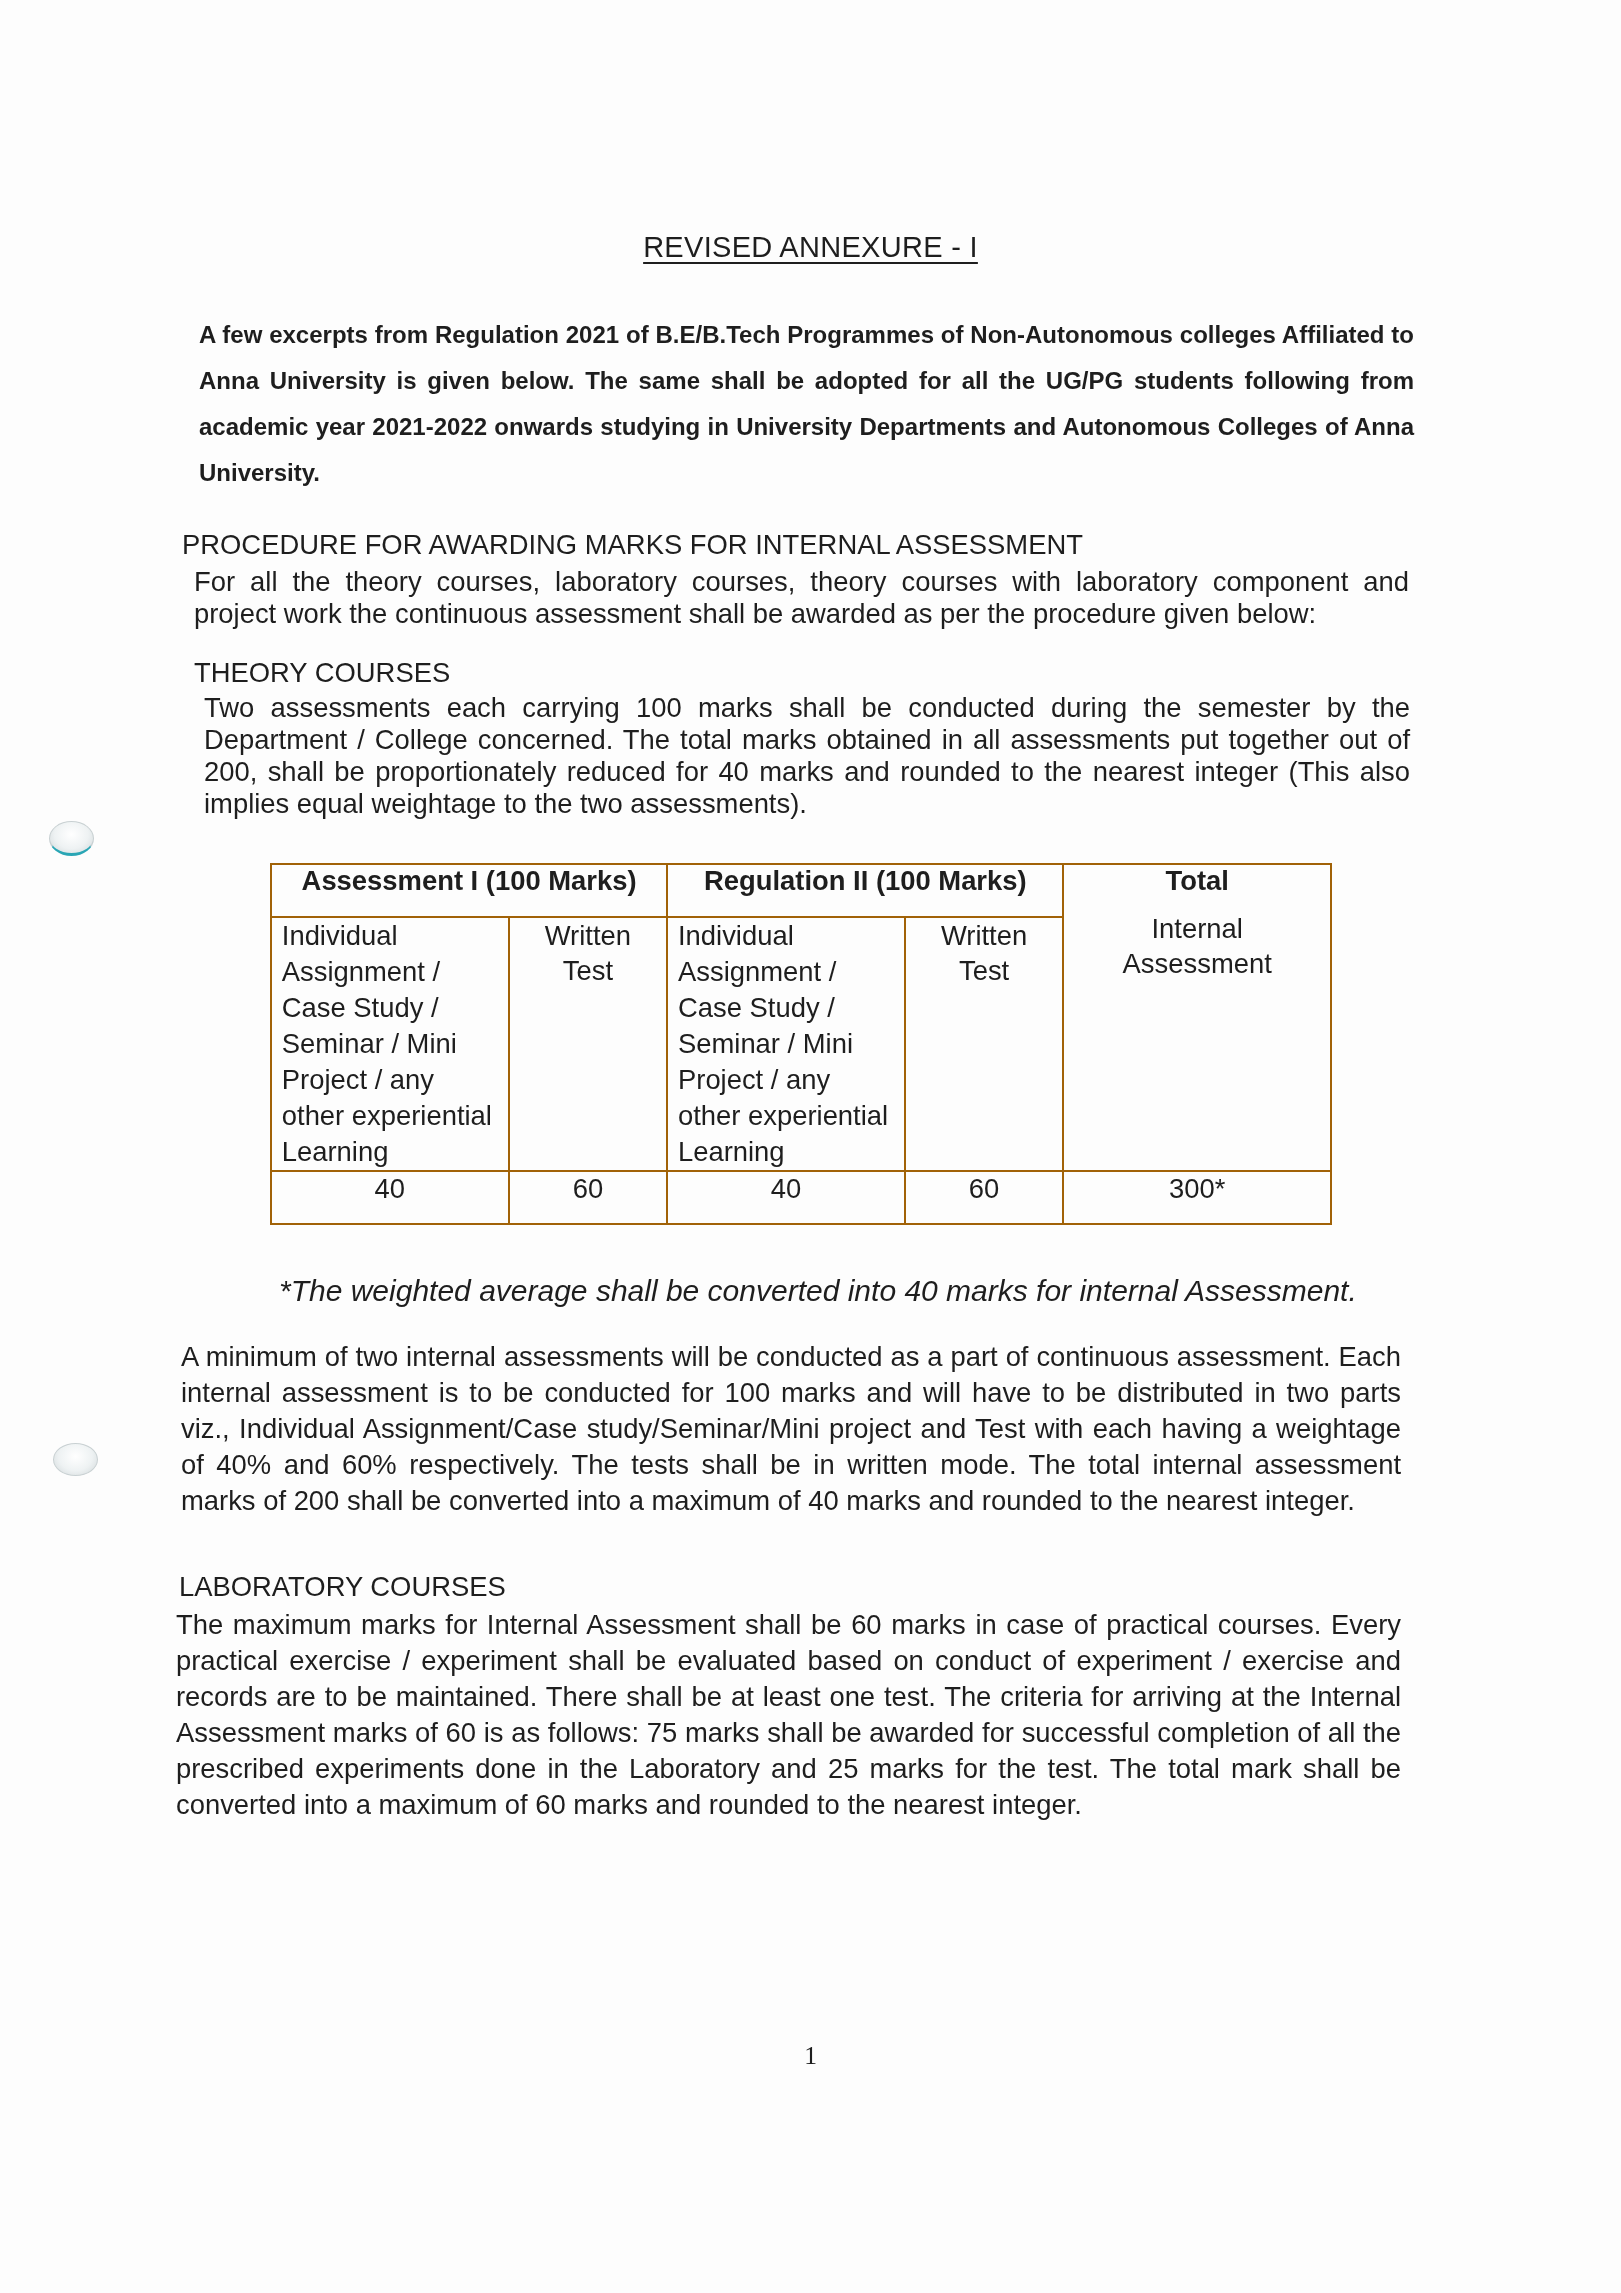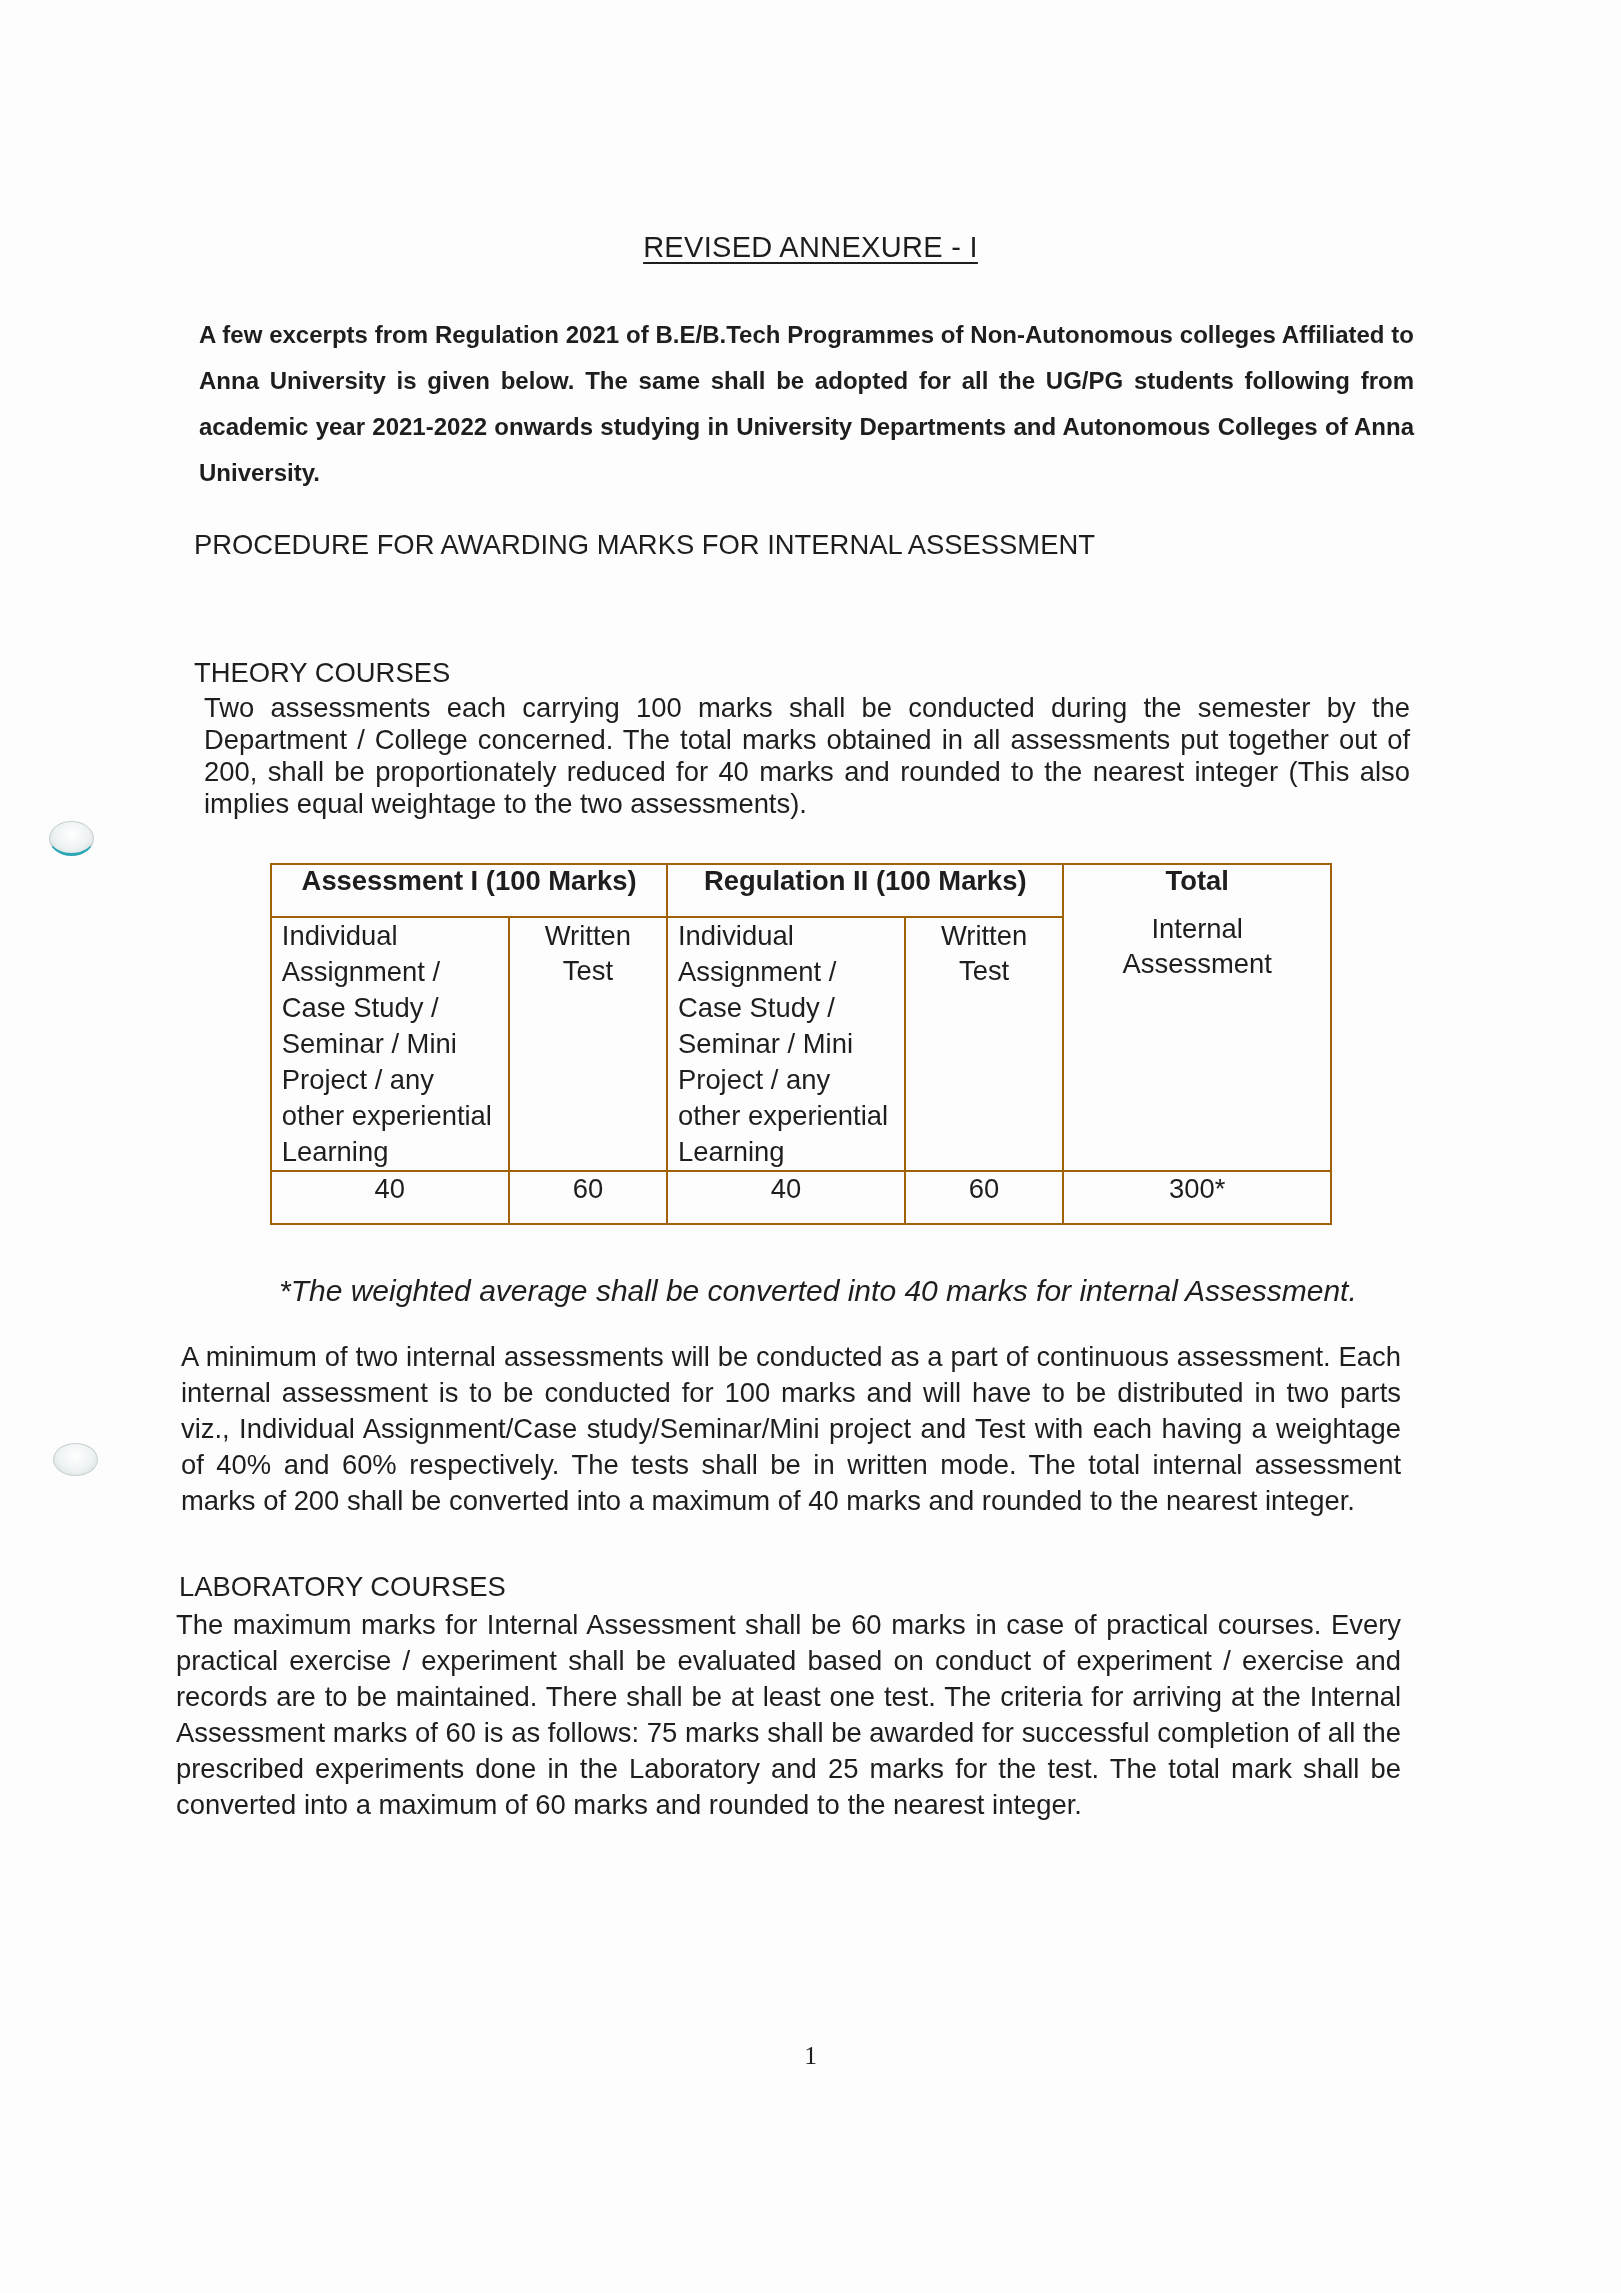--- a/index.html
+++ b/index.html
@@ -54,21 +54,22 @@
 
 <div class="page">
 
   <div class="hole teal" style="left:49px; top:821px;"></div>
   <div class="hole" style="left:53px; top:1443px;"></div>
 
   <div class="title">REVISED ANNEXURE - I</div>
 
   <div class="intro">A few excerpts from Regulation 2021 of B.E/B.Tech Programmes of Non-Autonomous colleges Affiliated to Anna University is given below. The same shall be adopted for all the UG/PG students following from academic year 2021-2022 onwards studying in University Departments and Autonomous Colleges of Anna University.</div>
 
-  <div class="heading" style="left:194px; top:529px;">PROCEDURE FOR AWARDING MARKS FOR INTERNAL ASSESSMENT</div>
+  <div class="heading" style="left:182px; top:529px;">PROCEDURE FOR AWARDING MARKS FOR INTERNAL ASSESSMENT</div>
+  <div class="para" style="left:194px; top:566px; width:1215px;">For all the theory courses, laboratory courses, theory courses with laboratory component and project work the continuous assessment shall be awarded as per the procedure given below:</div>
 
   <div class="heading" style="left:194px; top:657px;text-align:center;">THEORY COURSES</div>
   <div class="para" style="left:204px; top:692px; width:1206px;">Two assessments each carrying 100 marks shall be conducted during the semester by the Department / College concerned. The total marks obtained in all assessments put together out of 200, shall be proportionately reduced for 40 marks and rounded to the nearest integer (This also implies equal weightage to the two assessments).</div>
 
   <table class="assess">
     <tbody>
         <tr>
       <td class="hdr" colspan="2">Assessment I (100 Marks)</td>
       <td class="hdr" colspan="2">Regulation II (100 Marks)</td>
       <td class="tot" rowspan="2">

